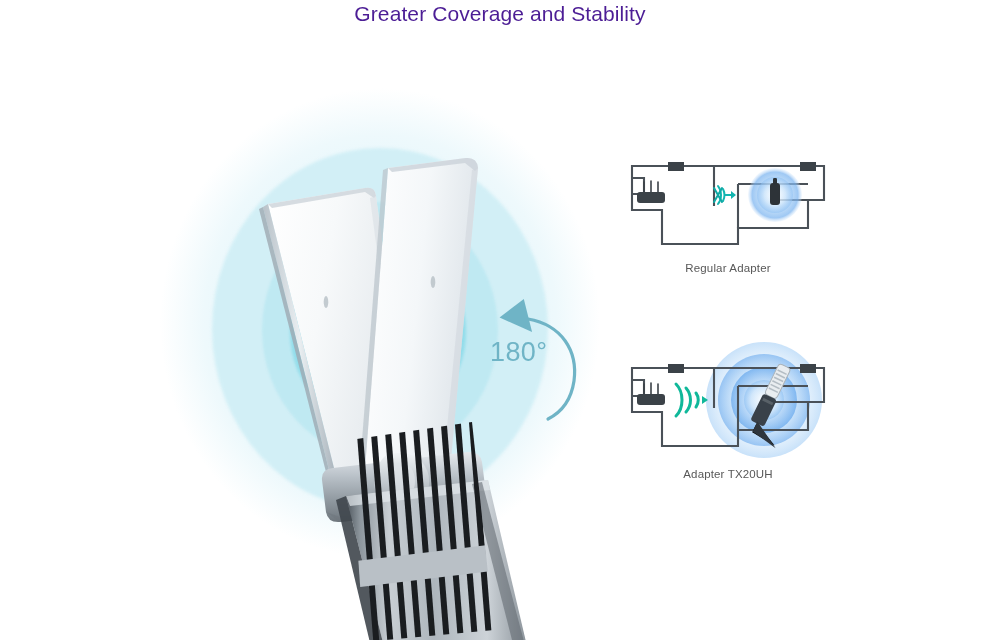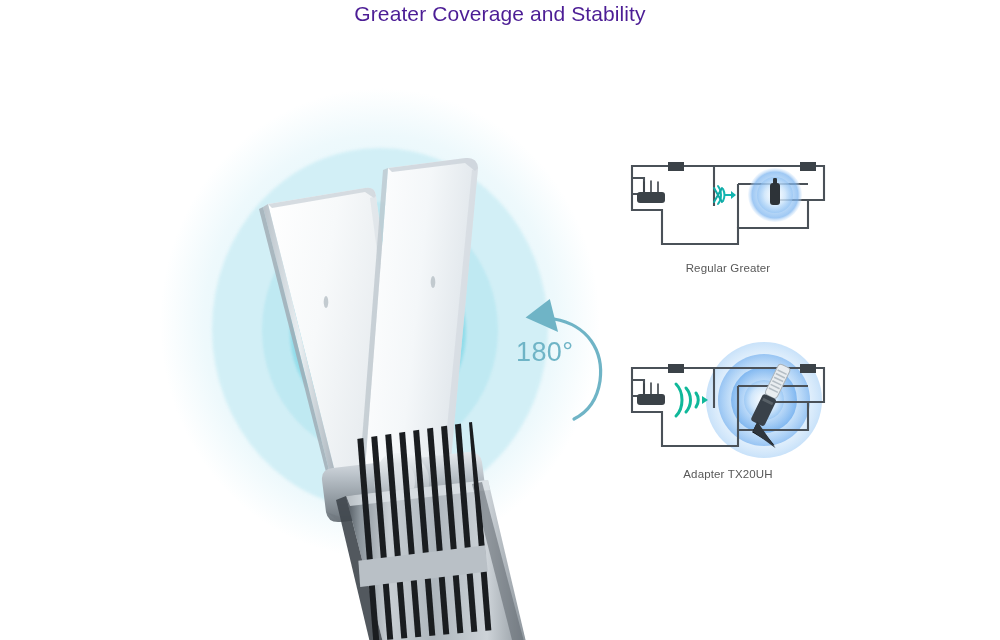--- a/index.html
+++ b/index.html
@@ -76,21 +76,21 @@
   
   .product {
     position: absolute;
     left: 0; top: 0;
     width: 470px; height: 570px;
   }
 
   
   .deg-wrap {
     position: absolute;
-    left: 496px;
+    left: 470px;
     top: 285px;
     width: 130px;
     height: 140px;
   }
   .deg-label {
     position: absolute;
     left: 20px;
     top: 52px;
     font-size: 27px;
     color: #6fb4c6;
@@ -282,21 +282,21 @@
         <line x1="107" y1="45" x2="116" y2="45"></line>
         <path d="M113,41 L118,45 L113,49 Z" fill="#12b5b0" stroke="none"></path>
         <path d="M96,38 L104,52 M104,38 L96,52" stroke="#0fa8a4" stroke-width="2"></path>
       </g>
 
       <g>
         <rect x="152" y="33" width="10" height="22" rx="3" fill="#2d3338"></rect>
         <rect x="155" y="28" width="4" height="6" rx="1.2" fill="#2d3338"></rect>
       </g>
     </svg>
-    <div class="panel-caption">Regular Greater</div>
+    <div class="panel-caption">Regular Adapter</div>
   </div>
 
   <div class="panel panel-b">
     <svg class="plan" width="220" height="128" viewBox="0 0 220 128">
       <defs>
         <radialGradient id="cov2a" cx="50%" cy="50%" r="50%">
           <stop offset="0" stop-color="#ffffff" stop-opacity="0"></stop>
           <stop offset="0.7" stop-color="#bcdcf8" stop-opacity=".35"></stop>
           <stop offset="1" stop-color="#9ccaf5" stop-opacity=".55"></stop>
         </radialGradient>

